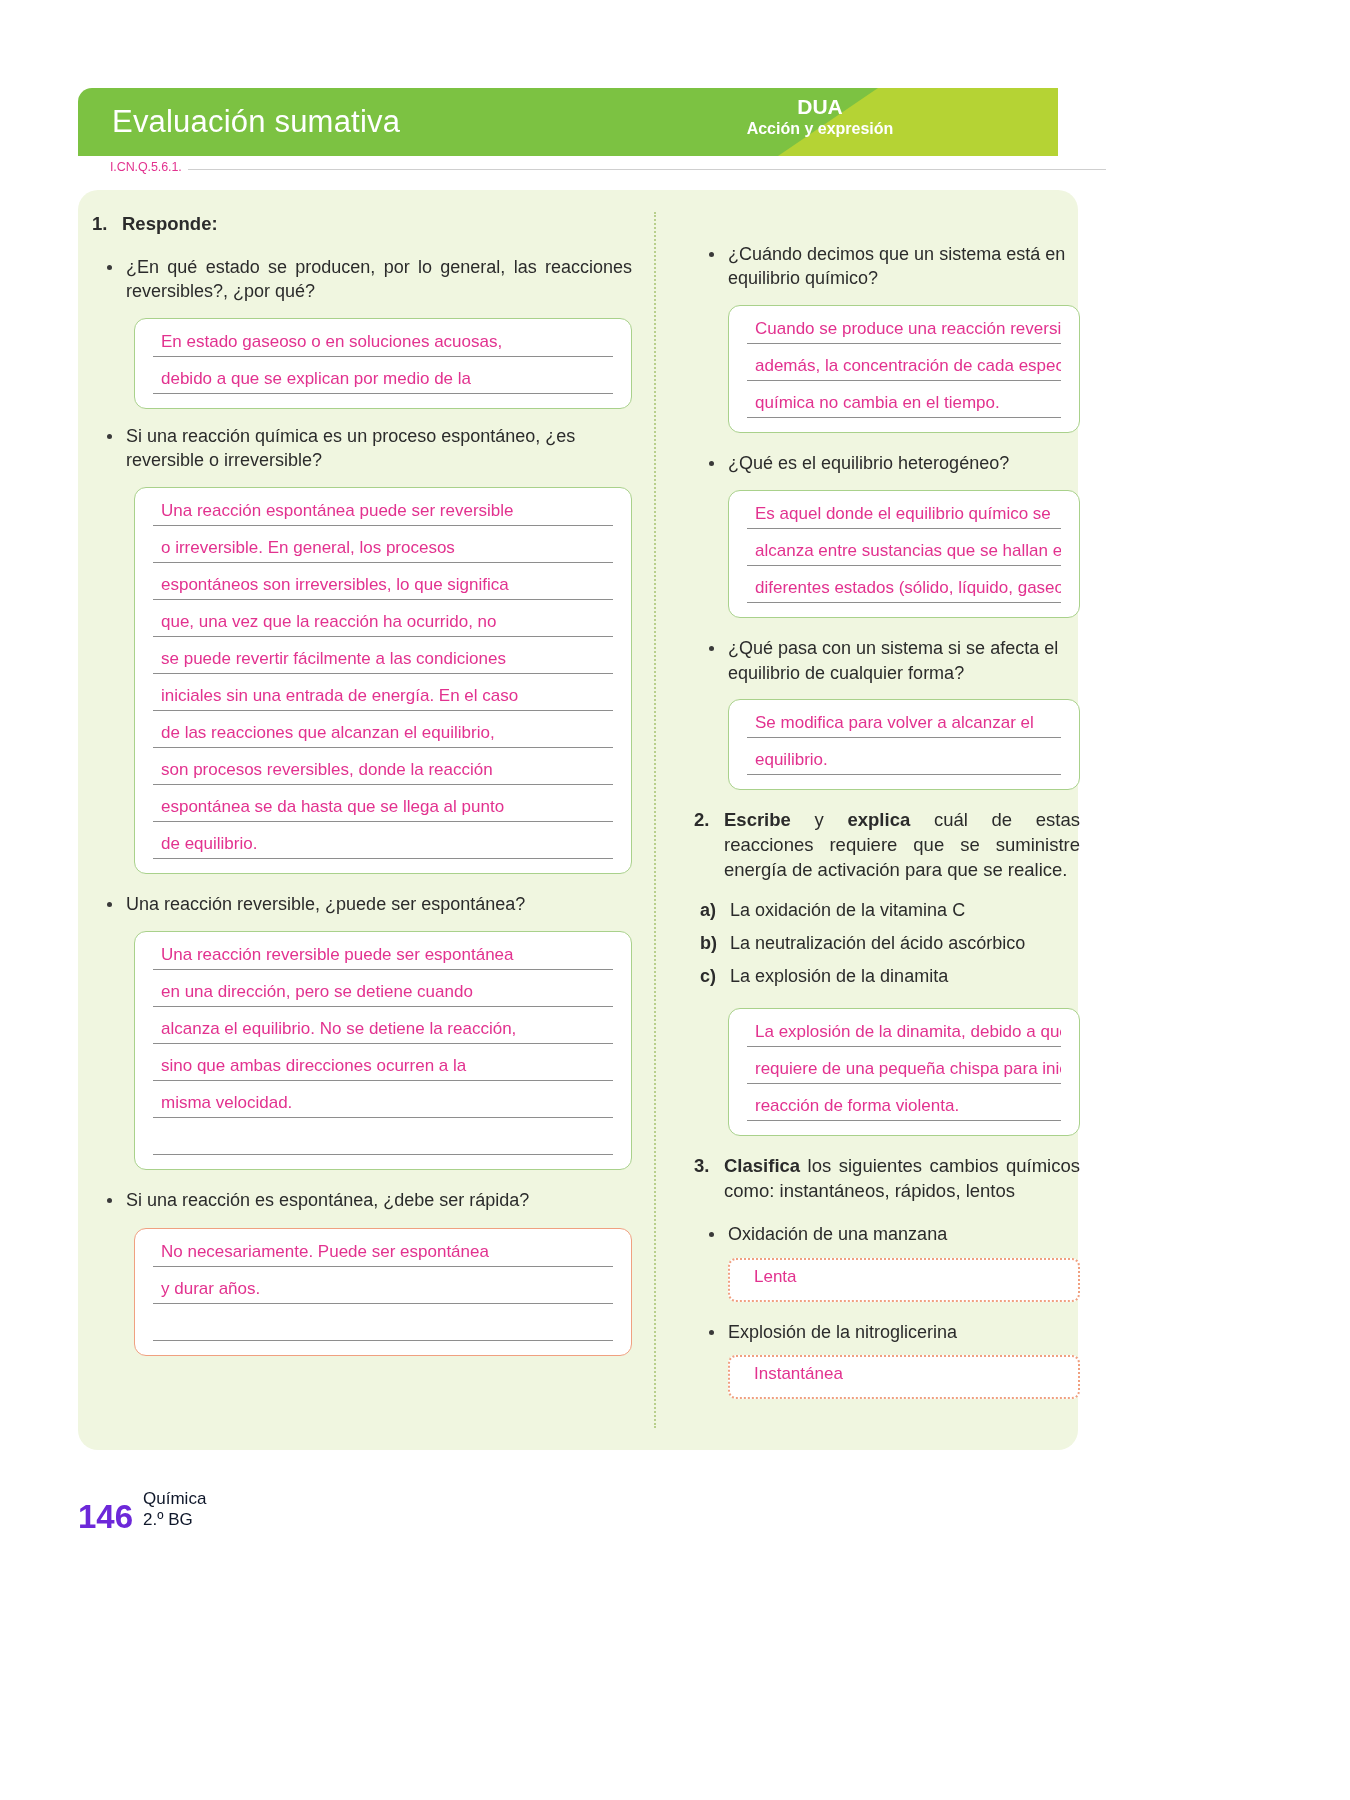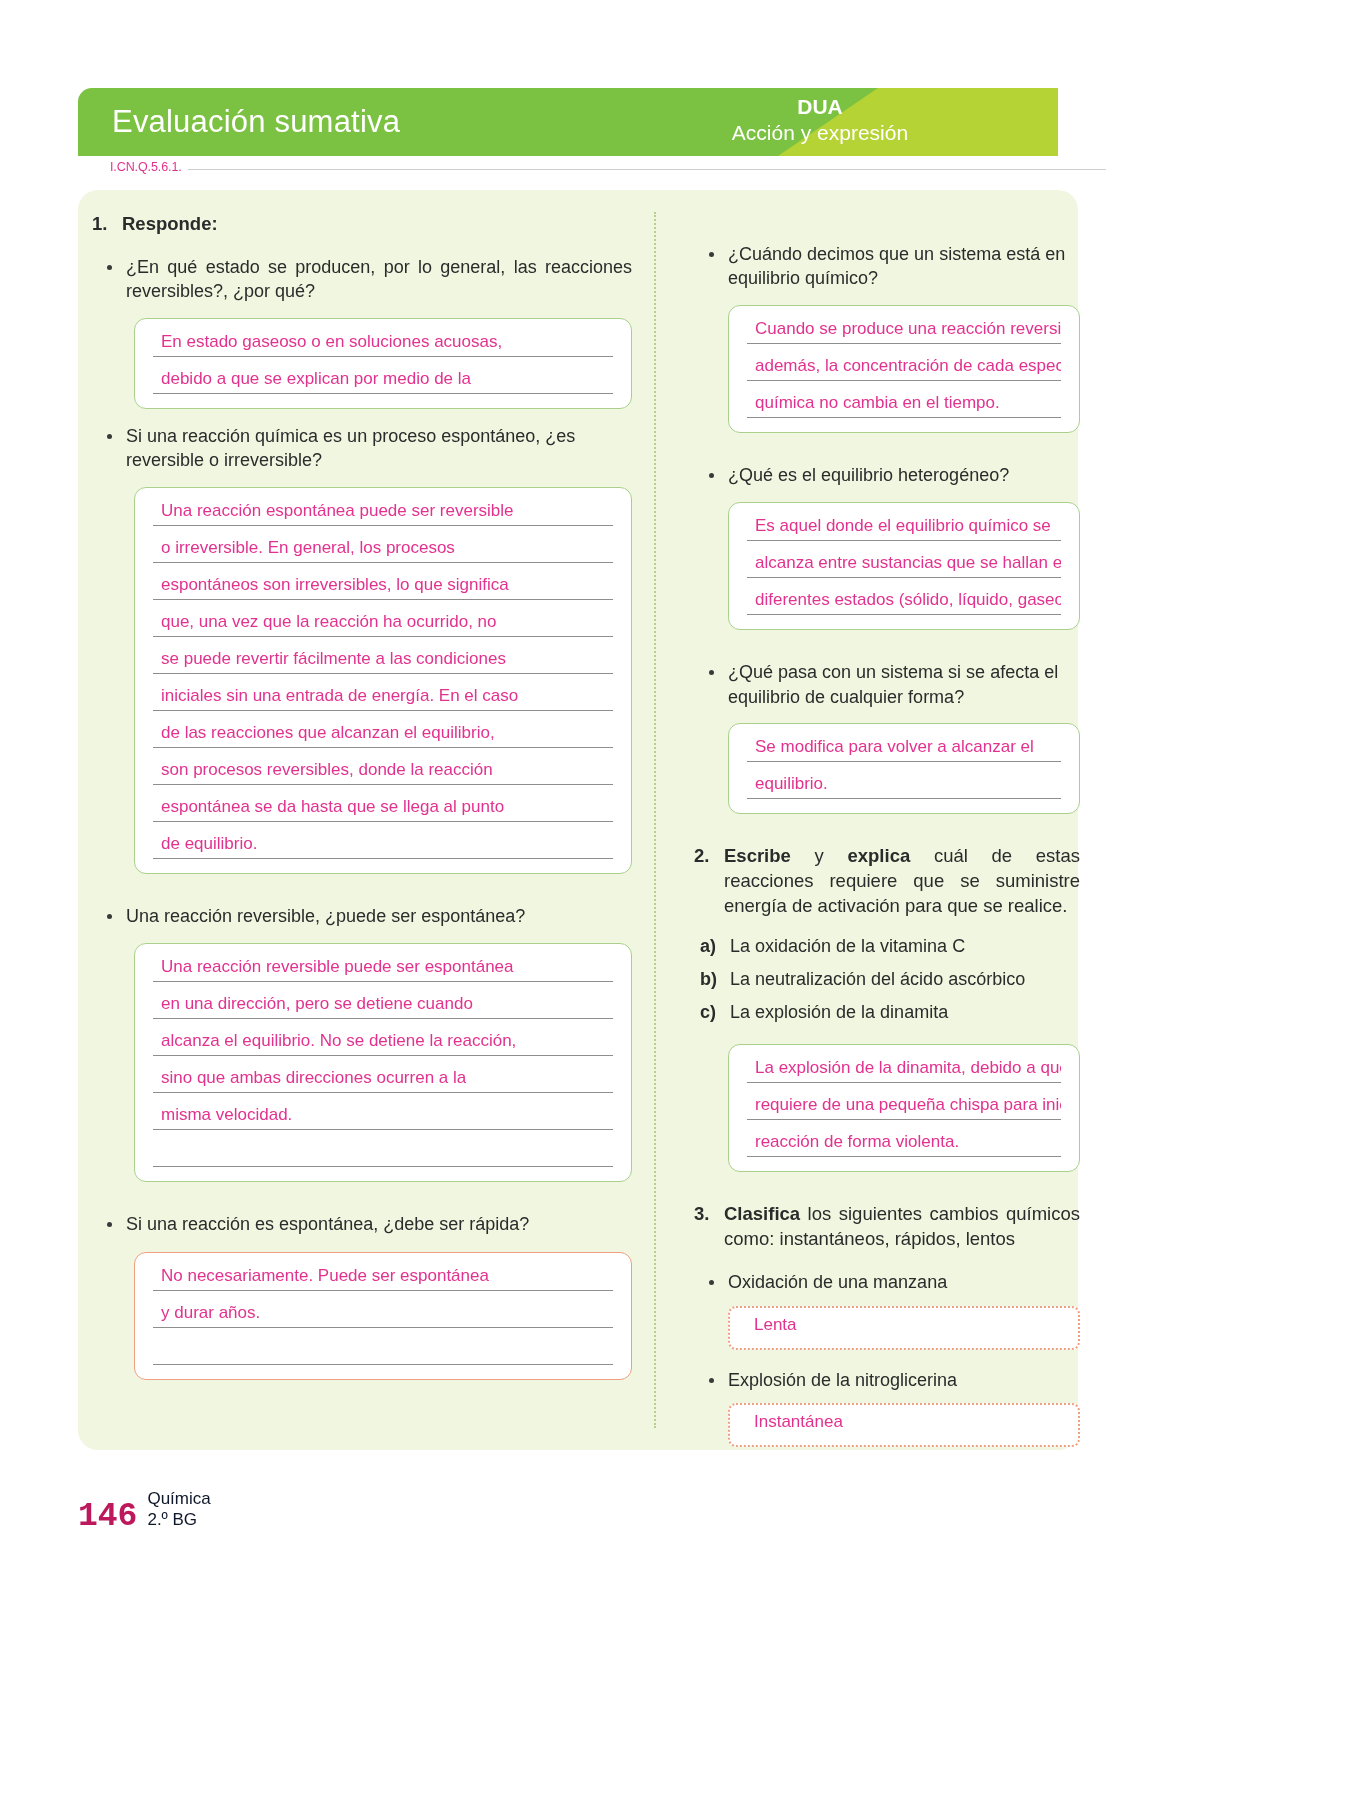--- a/index.html
+++ b/index.html
@@ -55,21 +55,21 @@
     white-space: nowrap;
   }
   .dua-block {
     position: absolute;
     right: 98px; top: 8px;
     width: 236px;
     text-align: center;
     color: #ffffff;
   }
   .dua-title { font-size: 21px; font-weight: bold; line-height: 1.08; }
-  .dua-sub   { font-size: 21px; font-weight: normal; line-height: 1.3; }
+  .dua-sub   { font-size: 16px; font-weight: bold; line-height: 1.3; }
 
   
   .code-row {
     position: absolute;
     left: 82px; top: 160px;
     width: 996px;
     display: flex;
     align-items: center;
     margin-left: 28px;
   }
@@ -201,37 +201,36 @@
   
   .footer {
     position: absolute;
     left: 78px; top: 1488px;
     display: flex;
     align-items: flex-end;
   }
   .pg-num {
     font-size: 33px;
     font-weight: bold;
-    color: #be185d;
+    color: #6d28d9;
     line-height: 1;
     padding-right: 10px;
-    font-family: Liberation Mono, monospace;
   }
   .pg-meta {
     color: #0f172a;
     font-size: 17px;
     line-height: 1.25;
     padding-bottom: 2px;
   }
   .mt6 { margin-top: 6px; }
   .mt10 { margin-top: 10px; }
   .mt14 { margin-top: 14px; }
   .mt18 { margin-top: 18px; }
   .mt26 { margin-top: 15px; }
-  .mt30 { margin-top: 30px; }
+  .mt30 { margin-top: 18px; }
   .indent { margin-left: 42px; }
 </style>
 </head>
 <body>
 
 <div class="page">
 
   <div class="header-wrap">
     <div class="header-orange"></div>
     <div class="header-lime"></div>

